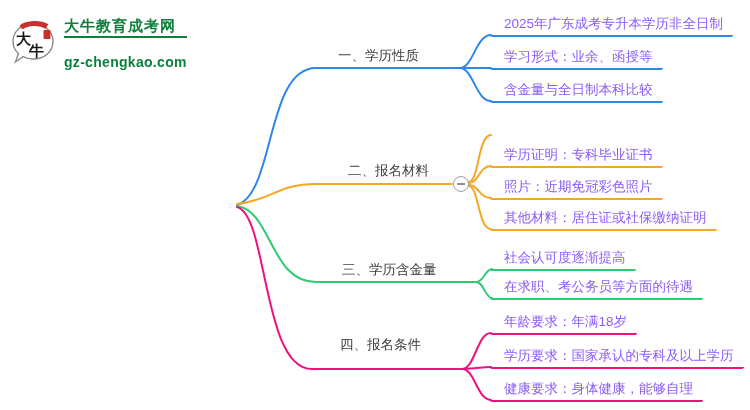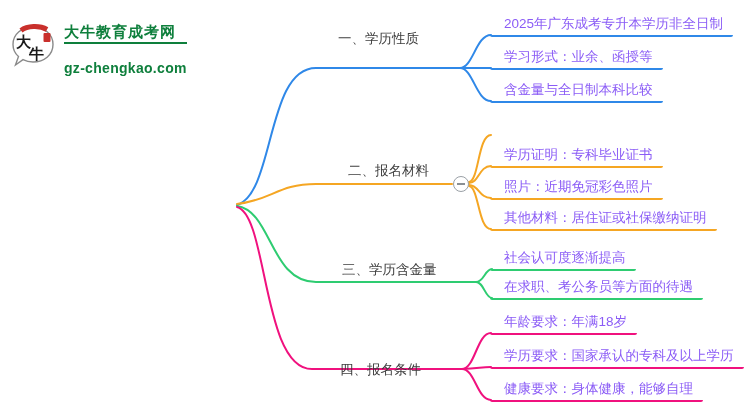--- a/index.html
+++ b/index.html
@@ -3,21 +3,21 @@
 <meta charset="utf-8">
 <style>
   html,body{margin:0;padding:0;background:#fff;}
   .canvas{
     position:relative;width:750px;height:410px;background:#ffffff;overflow:hidden;
     font-family:"Liberation Sans","DejaVu Sans",sans-serif;
   }
   
   .logo{position:absolute;left:10px;top:16px;display:flex;align-items:center;gap:7px;}
   .logo-text{display:flex;flex-direction:column;}
-  .logo-name{font-size:15px;font-weight:bold;color:#0e7f3c;letter-spacing:1px;line-height:20px;margin-top:6px;}
+  .logo-name{font-size:15px;font-weight:bold;color:#0e7f3c;letter-spacing:1px;line-height:20px;}
   .logo-url{font-size:14px;font-weight:bold;color:#0e7f3c;border-top:2px solid #0e7f3c;padding-top:17px;line-height:15px;letter-spacing:.3px;}
   
   .root{position:absolute;left:10px;top:196px;font-size:13.5px;color:#333;white-space:nowrap;line-height:19px;}
   .branch-label{position:absolute;font-size:13.5px;color:#3c3c3c;white-space:nowrap;line-height:18px;}
   .leaf{position:absolute;left:490px;white-space:nowrap;font-size:13.5px;color:#8b5cf6;line-height:18px;
         padding:0 10px 2px 14px;border-bottom:2px solid;border-radius:0 0 2px 2px;}
   .b1{border-color:#2f88e8;} .b2{border-color:#f5a623;}
   .b3{border-color:#2ecc71;text-align:center;} .b4{border-color:#f0117e;}
   svg.map{position:absolute;left:0;top:0;}
   
@@ -72,24 +72,24 @@
       <text x="6" y="25" font-size="15" font-weight="bold" fill="#1a1a1a">大</text>
       <text x="19" y="37" font-size="15" font-weight="bold" fill="#1a1a1a">牛</text>
     </svg>
     <div class="logo-text">
       <span class="logo-name">大牛教育成考网</span>
       <span class="logo-url">gz-chengkao.com</span>
     </div>
   </div>
 
 
-  <div class="branch-label" style="left:338px;top:30px;">一、学历性质</div>
+  <div class="branch-label" style="left:338px;top:47px;">一、学历性质</div>
   <div class="branch-label" style="left:348px;top:162px;">二、报名材料</div>
   <div class="branch-label" style="left:342px;top:261px;">三、学历含金量</div>
-  <div class="branch-label" style="left:340px;top:361px;">四、报名条件</div>
+  <div class="branch-label" style="left:340px;top:336px;">四、报名条件</div>
 
   <div class="toggle">
     <span class="toggle-minus"></span>
   </div>
 
   <div class="leaf b1" style="top:15px;">2025年广东成考专升本学历非全日制</div>
   <div class="leaf b1" style="top:48px;">学习形式：业余、函授等</div>
   <div class="leaf b1" style="top:81px;text-align:center;">含金量与全日制本科比较</div>
 
   <div class="leaf b2" style="top:146px;">学历证明：专科毕业证书</div>

